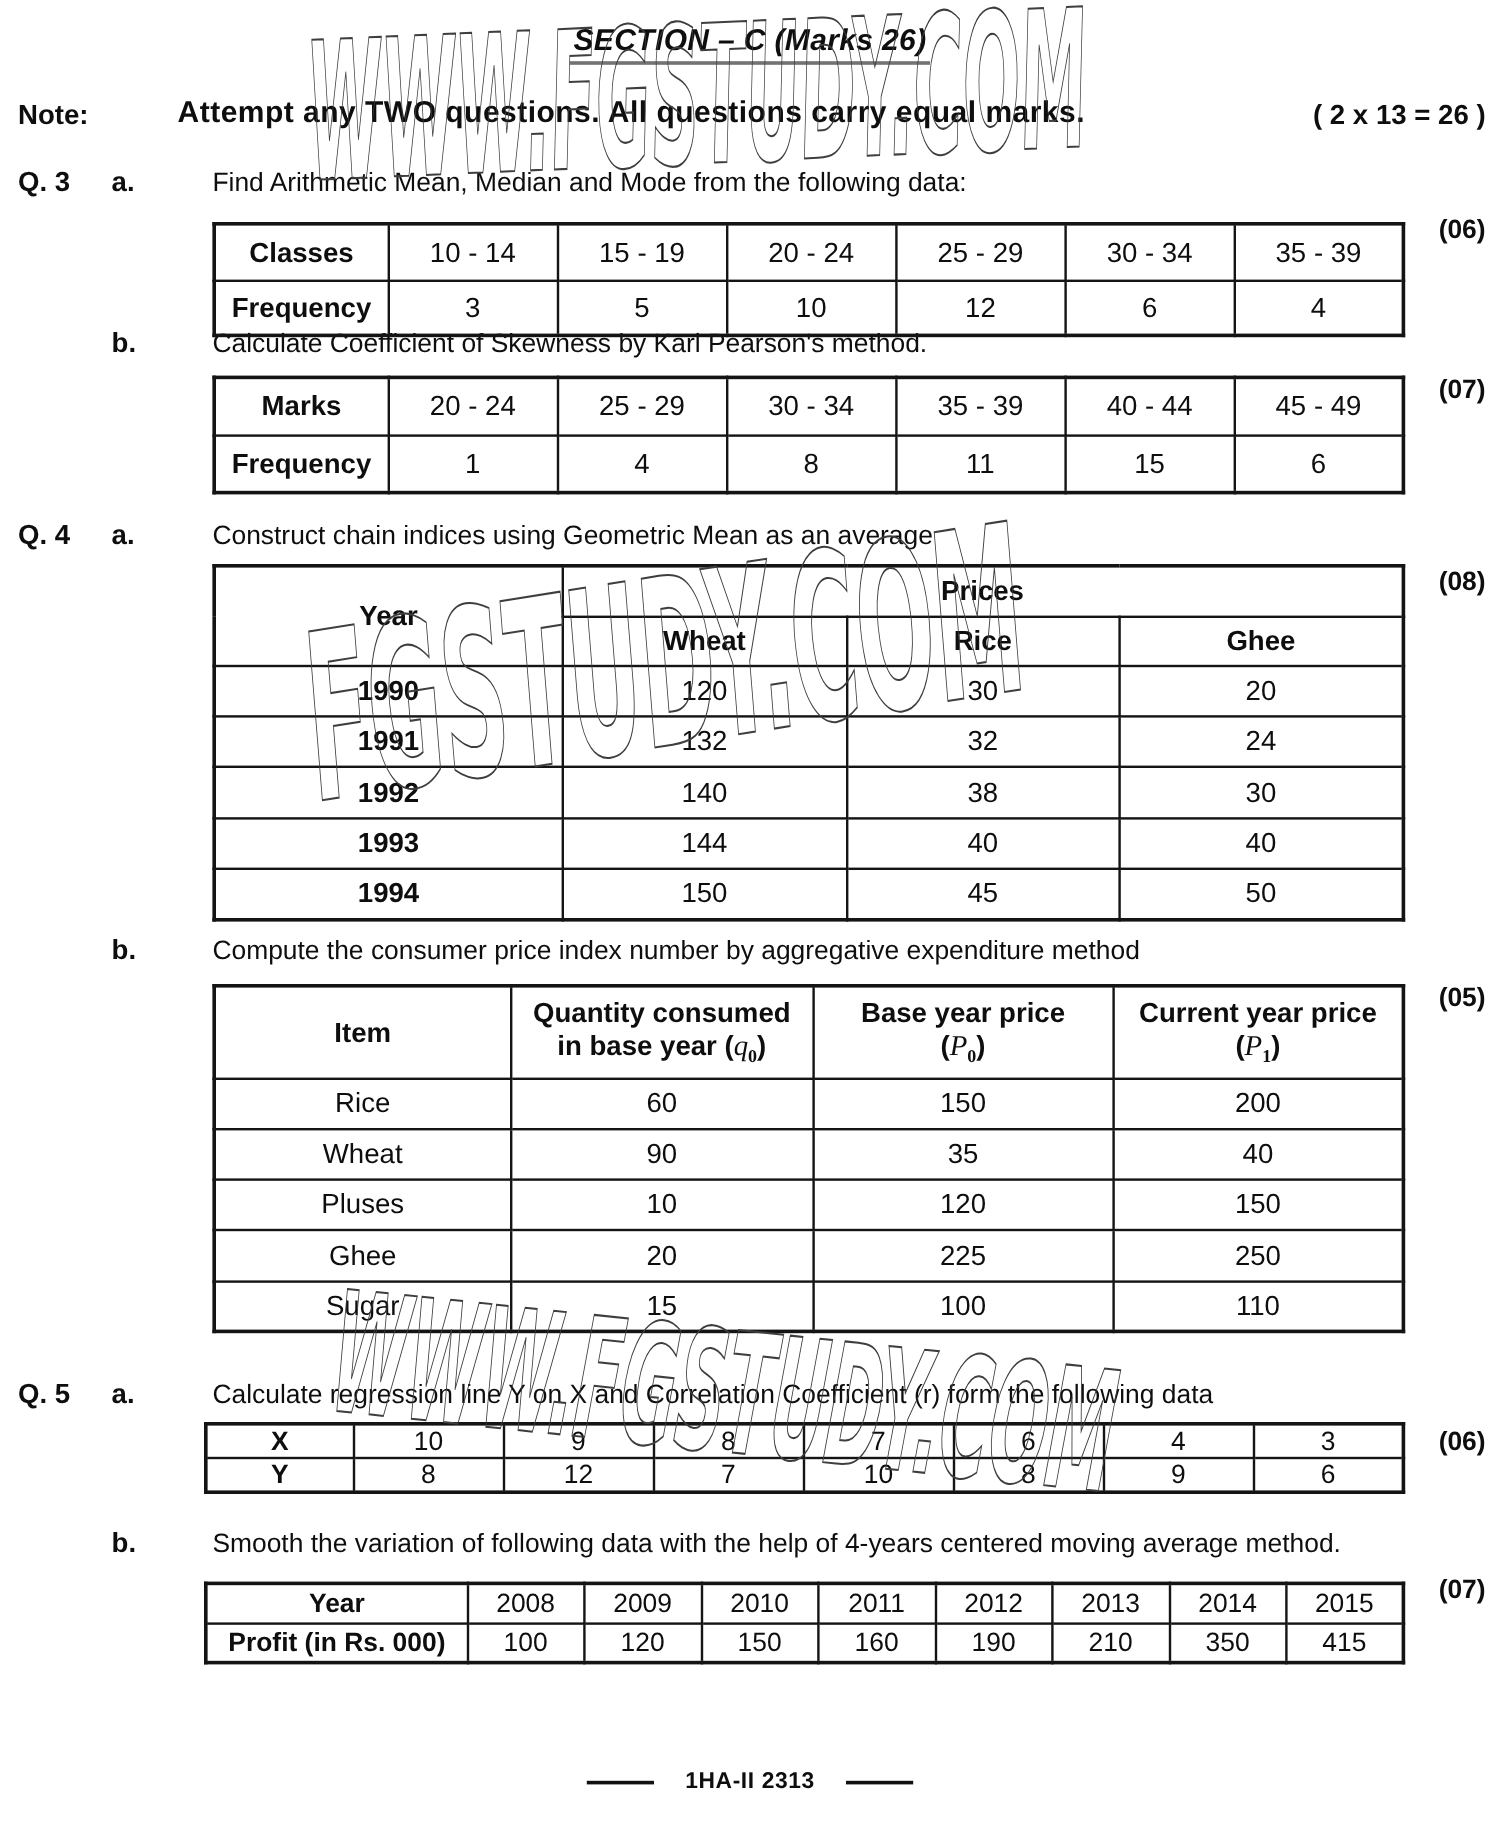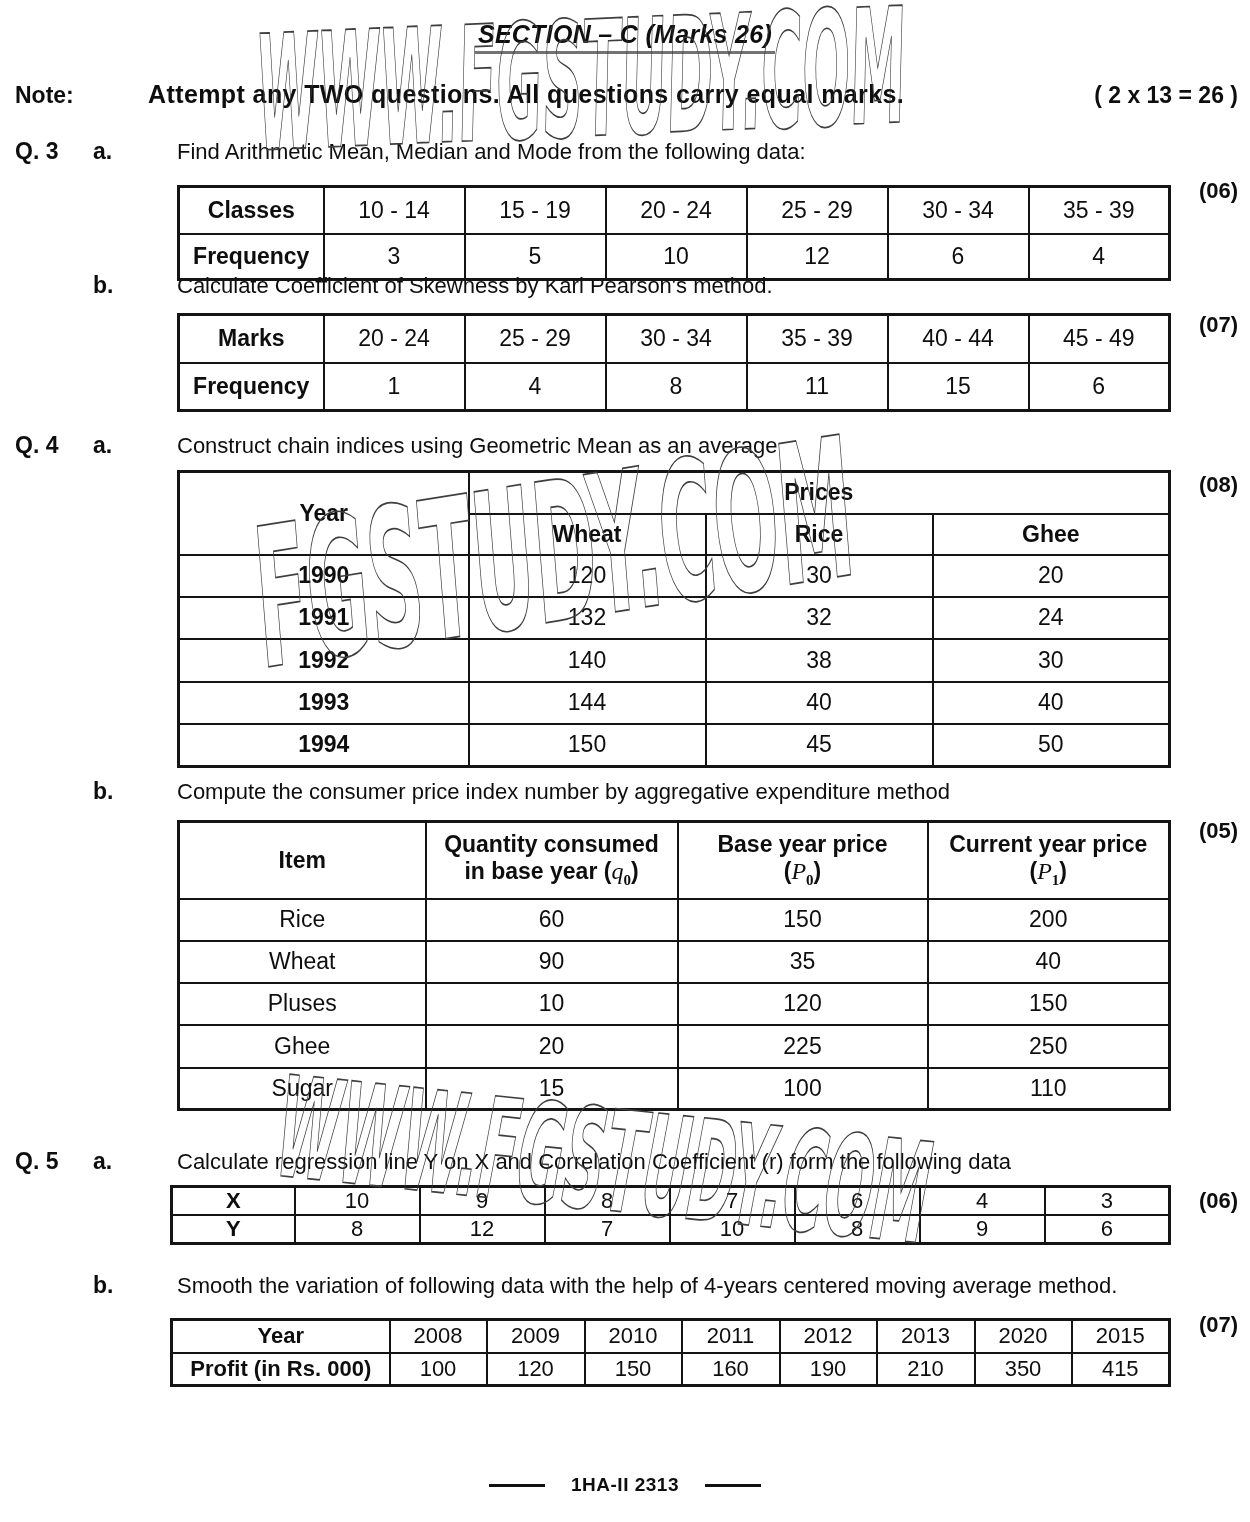--- a/index.html
+++ b/index.html
@@ -314,21 +314,21 @@
     </colgroup>
   <tbody>
       <tr style="height:33px">
     <td class="hd">Year</td>
     <td>2008</td>
     <td>2009</td>
     <td>2010</td>
     <td>2011</td>
     <td>2012</td>
     <td>2013</td>
-    <td>2020</td>
+    <td>2014</td>
     <td>2015</td>
   </tr>
   <tr style="height:33px">
     <td class="hd">Profit (in Rs. 000)</td>
     <td>100</td>
     <td>120</td>
     <td>150</td>
     <td>160</td>
     <td>190</td>
     <td>210</td>

